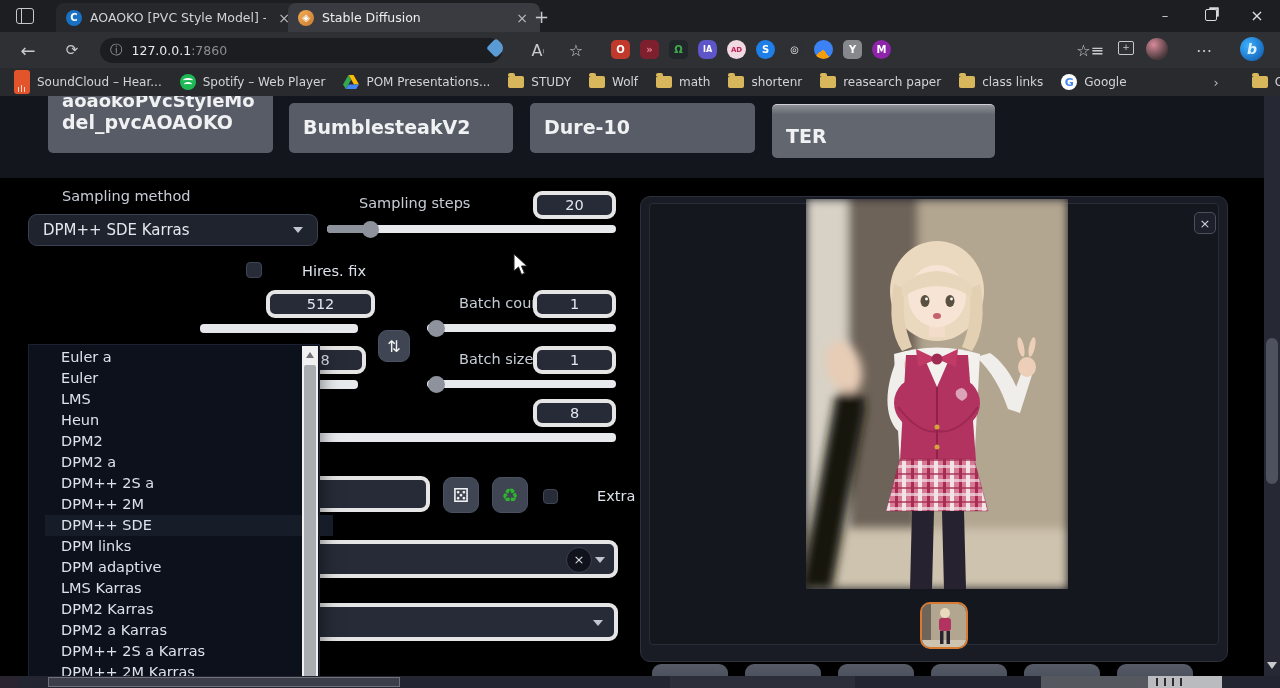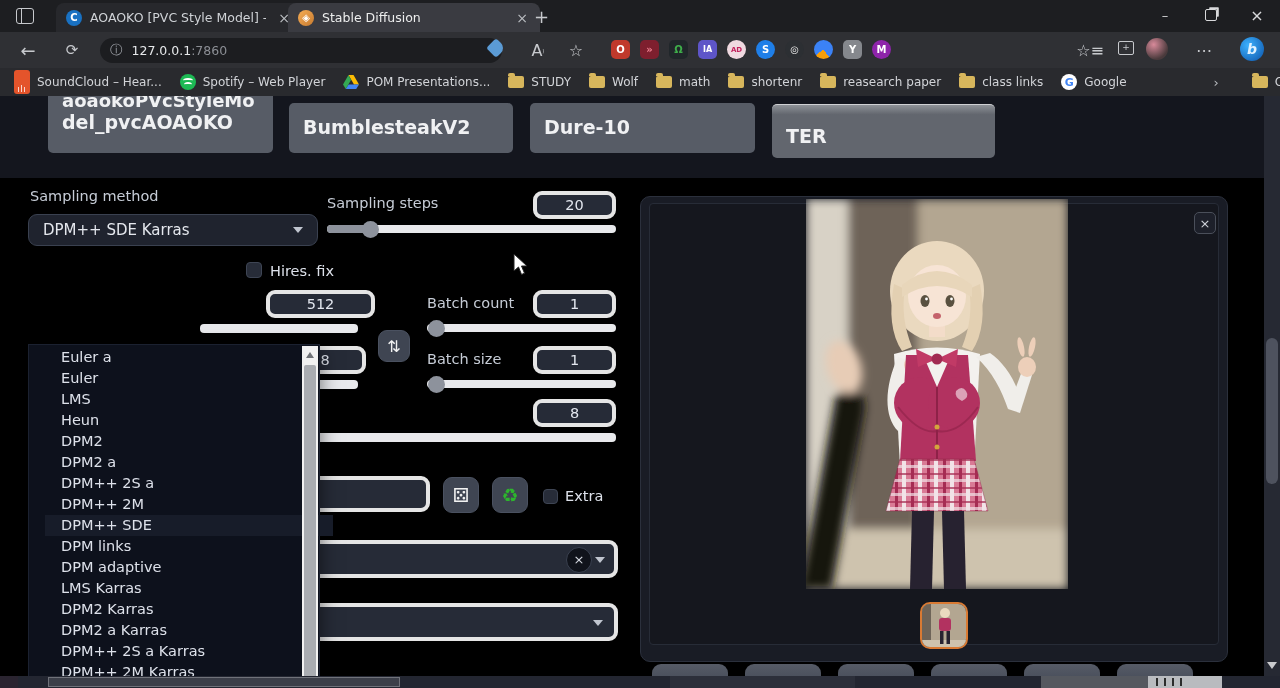--- a/index.html
+++ b/index.html
@@ -28,21 +28,21 @@
   .sc-icon{width:16px;height:24px;border-radius:3px;background:#e4542b;color:#fff;font-size:8px;display:flex;align-items:flex-end;justify-content:center;letter-spacing:1px;}
   .sp-icon{width:16px;height:16px;border-radius:50%;background:#1db954;position:relative;}
   .sp-icon:before{content:"";position:absolute;left:3px;top:4px;width:10px;height:3px;border-top:2px solid #fff;border-radius:50%;}
   .sp-icon:after{content:"";position:absolute;left:4px;top:8px;width:8px;height:3px;border-top:2px solid #fff;border-radius:50%;}
   .g-icon{width:16px;height:16px;border-radius:50%;background:#fff;color:#4285F4;font-weight:bold;font-size:11px;display:flex;align-items:center;justify-content:center;}
   
   #page{left:0;top:96px;width:1264px;height:592px;background:#000000;overflow:hidden;}
   #cards-strip{position:absolute;left:0;top:0;width:1264px;height:82px;background:#14161e;}
   .mcard{position:absolute;background:#575c66;border-radius:5px;color:#f0f1f3;font-weight:bold;font-size:19px;padding:8px 14px;box-sizing:border-box;}
   .mcard.sel{background:linear-gradient(#8e9197 0%,#62666e 18%);border-top:1.5px solid #cfd0d3;}
-  .lbl{font-size:14.5px;color:#c6ccd6;}
+  .lbl{font-size:14.5px;color:#c6ccd6;margin-left:32px;}
   .num-box{background:#262b37;border:4px solid #e5e5e5;border-radius:9px;color:#e2e6ee;font-size:14.5px;display:flex;align-items:center;justify-content:center;box-sizing:border-box;}
   .track{height:8px;border-radius:4px;background:#e8e9ec;}
   .fill{height:8px;border-radius:4px 0 0 4px;background:#8d929c;}
   .handle{width:17px;height:17px;border-radius:50%;background:#8d929c;}
   .selbox{background:#1f232e;border:1px solid #3a4150;border-radius:9px;display:flex;align-items:center;padding:0 14px;font-size:15px;color:#e4e7ed;box-sizing:border-box;}
   .caret{width:0;height:0;border-left:5px solid transparent;border-right:5px solid transparent;border-top:6px solid #c0c5cf;margin-left:auto;}
   .tool-btn{background:#3f4552;border:1px solid #4a5160;border-radius:9px;display:flex;align-items:center;justify-content:center;font-size:19px;color:#f2f2f2;box-sizing:border-box;}
   .chk{background:#272c38;border:1px solid #3e4554;border-radius:4px;box-sizing:border-box;}
   
   #ddlist{left:28px;top:248px;width:290px;height:400px;background:#0d111c;border:1px solid #1b2130;box-shadow:0 6px 18px rgba(0,0,0,.55);z-index:50;}
@@ -99,21 +99,21 @@
     <span style="color:#e6e8ea;">127.0.0.1</span>
     <span style="color:#8b8e94;">:7860</span>
   </div>
   <div class="abs" style="left:489px;top:41px;width:14px;height:14px;background:#5b9bd5;border-radius:3px 7px 3px 3px;transform:rotate(45deg);"></div>
   <div class="abs tbicon" style="left:524px;top:41px;"><span>A</span><span style="font-size:9px;">⁾</span></div>
   <div class="abs tbicon" style="left:562px;top:41px;">☆</div>
   <div class="abs" style="left:606px;top:40px;display:flex;">
     <span class="ext" style="background: rgb(192, 57, 43); color: rgb(255, 255, 255);">O</span>
     <span class="ext" style="background: rgb(126, 31, 46); color: rgb(239, 128, 144);">»</span>
     <span class="ext" style="background: rgb(32, 38, 42); color: rgb(63, 174, 74);">Ω</span>
-    <span class="ext" style="font-size: 8px; background: rgb(94, 85, 200); color: rgb(255, 255, 255);">IA</span>
+    <span class="ext" style="font-size: 8px; background: rgb(94, 85, 200); color: rgb(255, 255, 255); border-radius: 7px;">IA</span>
     <span class="ext round" style="font-size: 7px; background: rgb(240, 217, 224); color: rgb(194, 31, 91);">AD</span>
     <span class="ext round" style="background: rgb(31, 127, 232); color: rgb(255, 255, 255);">S</span>
     <span class="ext round" style="background: rgb(44, 47, 51); color: rgb(232, 232, 232);">◎</span>
     <span class="ext round globe-ext"></span>
     <span class="ext" style="background: rgb(133, 136, 141); color: rgb(255, 255, 255);">Y</span>
     <span class="ext round" style="background: rgb(142, 36, 170); color: rgb(255, 255, 255);">M</span>
   </div>
   <div class="abs tbicon" style="left:1076px;top:41px;">☆≡</div>
   <div class="abs" style="left:1118px;top:41px;width:14px;height:12px;border:1.3px solid #c7c9cd;border-radius:2px;color:#c7c9cd;font-size:9px;text-align:center;line-height:11px;">+</div>
   <div class="abs" style="left:1146px;top:38px;width:22px;height:22px;border-radius:50%;background:radial-gradient(circle at 35% 30%,#d88a9a,#4a3a3c 70%);"></div>

